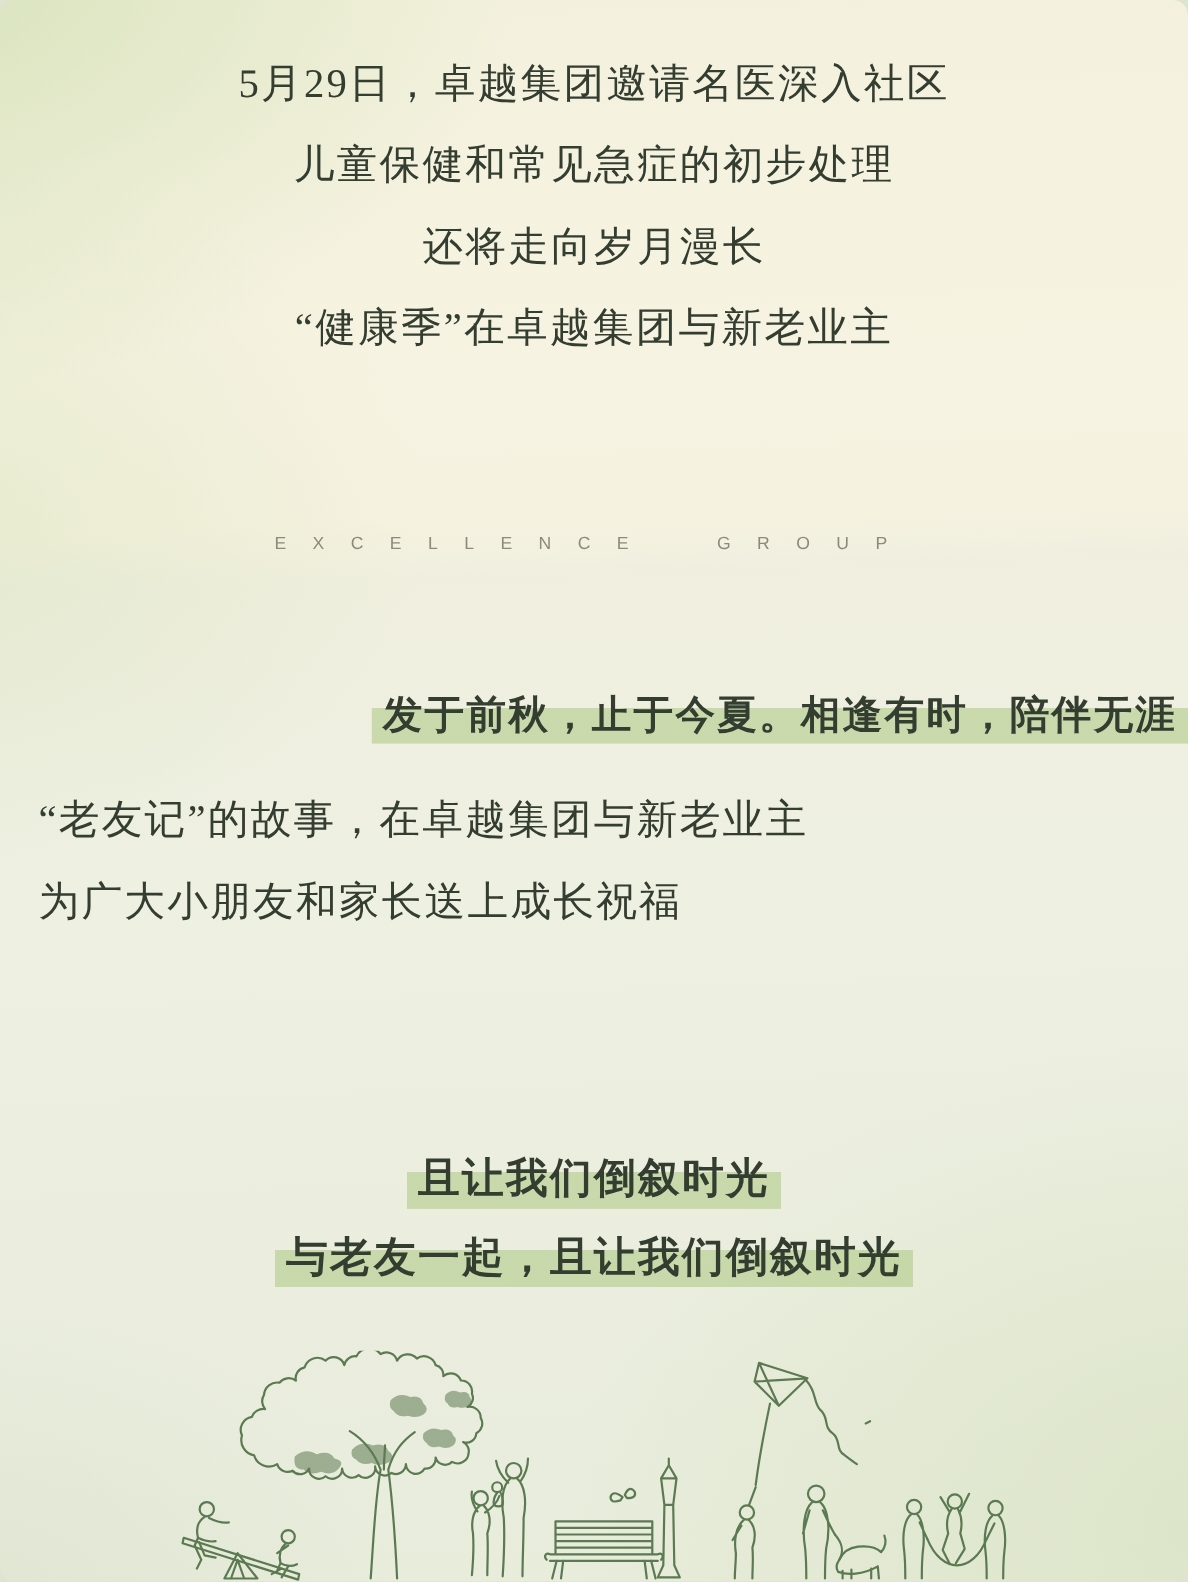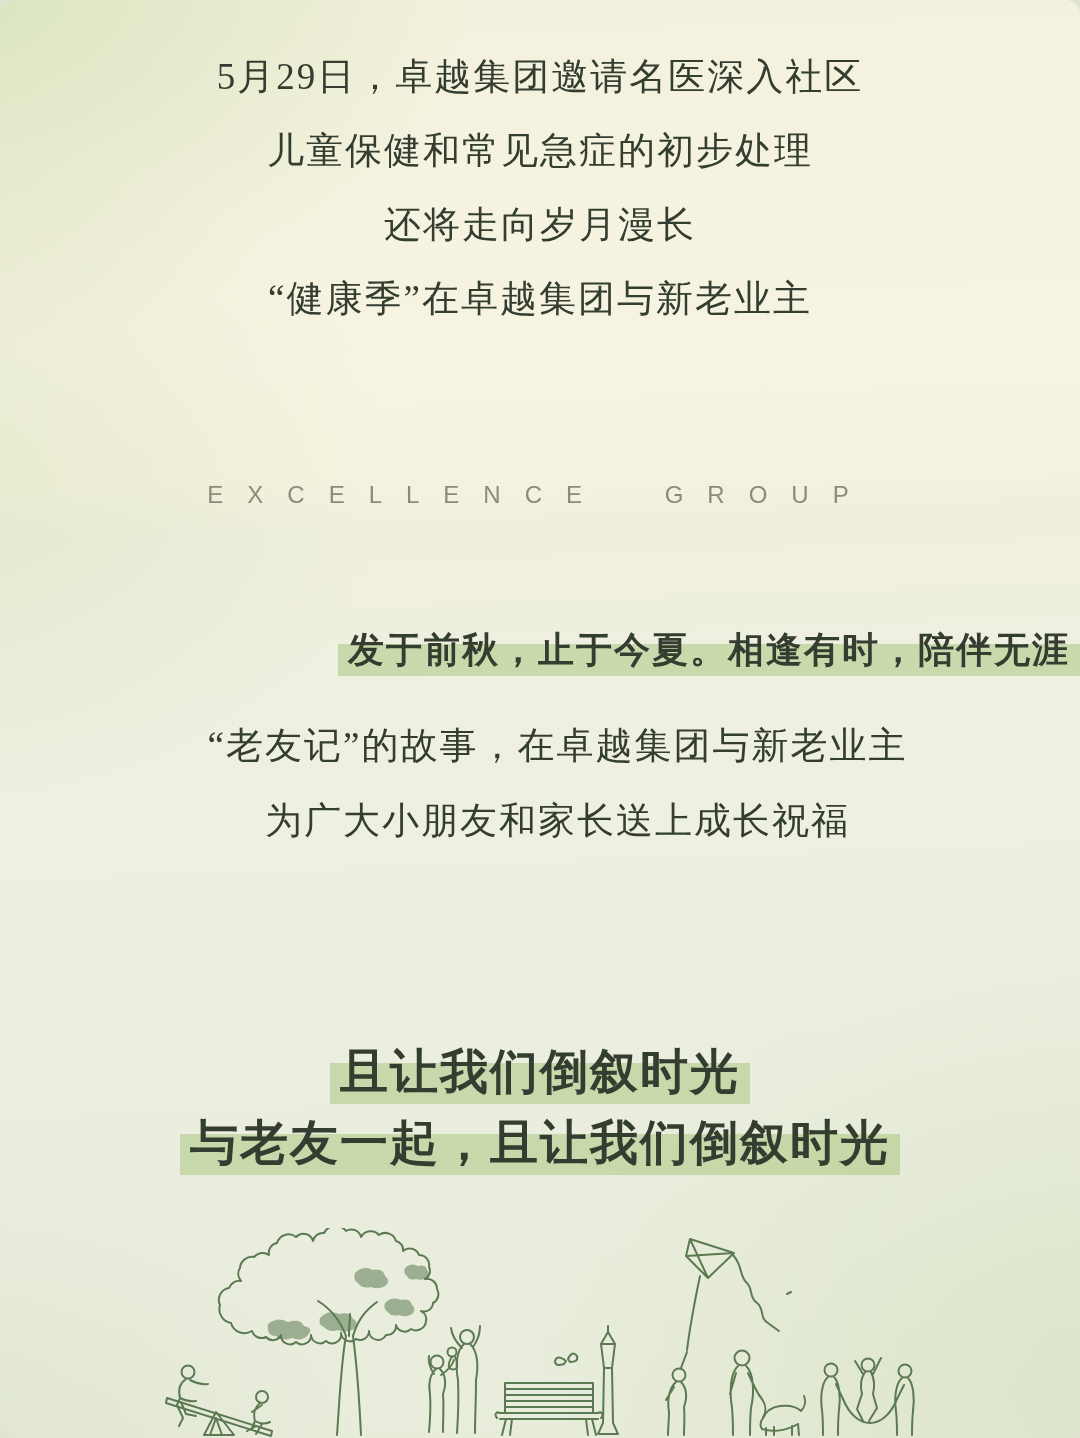--- a/index.html
+++ b/index.html
@@ -16,38 +16,38 @@
     border-radius:14px;
   }
   .intro {
     position:absolute; top:40px; left:0; right:0;
     text-align:center; font-size:37px; line-height:74px; letter-spacing:2px;
   }
   .brand {
     position:absolute; top:482px; left:0; right:0;
     text-align:center;
     font-family:"Liberation Sans","DejaVu Sans",sans-serif;
-    font-size:24px; line-height:26px; letter-spacing:24px; word-spacing:28px;
+    font-size:16px; line-height:26px; letter-spacing:24px; word-spacing:28px;
     color:#8e897a;
   }
   .tagline {
     position:absolute; top:628px; left:0; right:0;
     text-align:right; font-size:36px; line-height:44px; font-weight:bold; letter-spacing:2px;
   }
   .hl {
     background-image:linear-gradient(180deg, rgba(171,199,128,0) 33%, rgba(171,199,128,0.55) 33%);
     padding:2px 10px 6px;
   }
   .story {
     position:absolute; top:708px; left:0; right:0;
-    text-align:center; font-size:37px; line-height:75px; letter-spacing:2px;padding-left:35px;
+    font-size:37px; line-height:75px; letter-spacing:2px;padding-left:35px;
   }
   .closing {
     position:absolute; top:1050px; left:0; right:0;
-    text-align:center; font-size:48px; line-height:44px; font-weight:bold; letter-spacing:2px;
+    text-align:center; font-size:38px; line-height:44px; font-weight:bold; letter-spacing:2px;
   }
   .closing .row { margin-bottom:27px; }
   .illustration { position:absolute; left:0; top:1228px; width:1080px; height:210px; display:block; }
 </style>
 </head>
 <body>
 
 <div class="page">
 
   <div class="intro">

